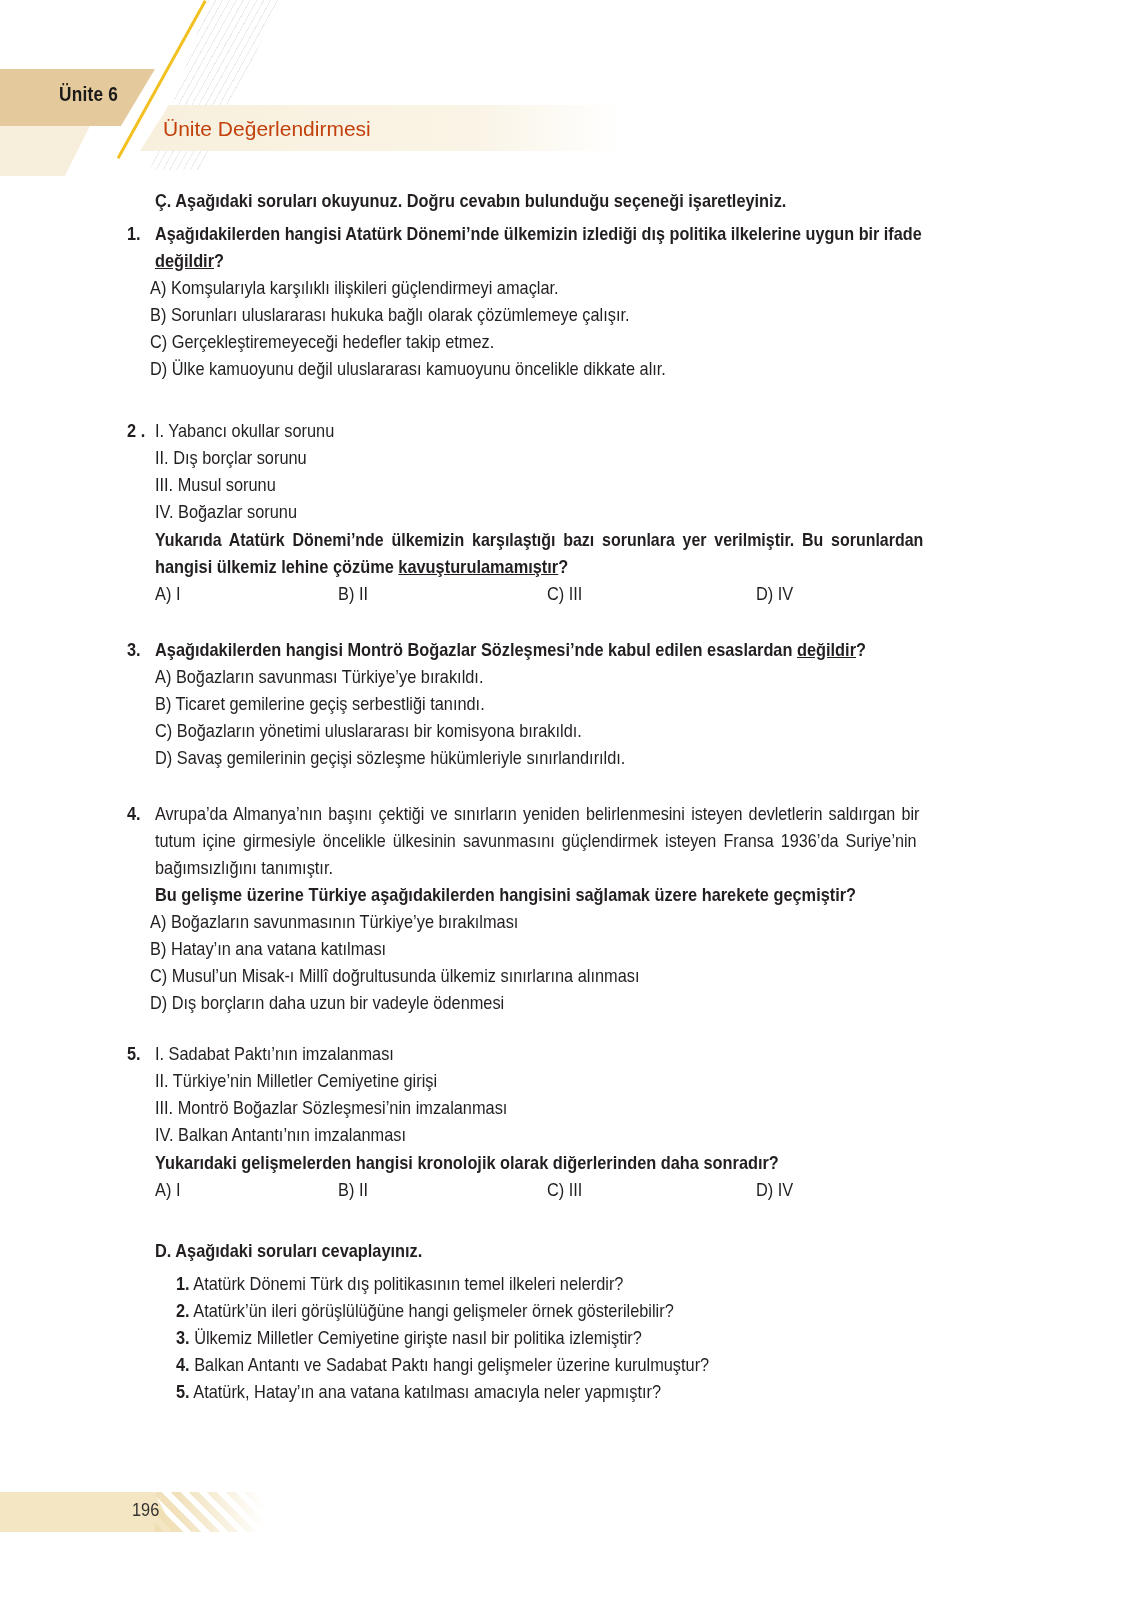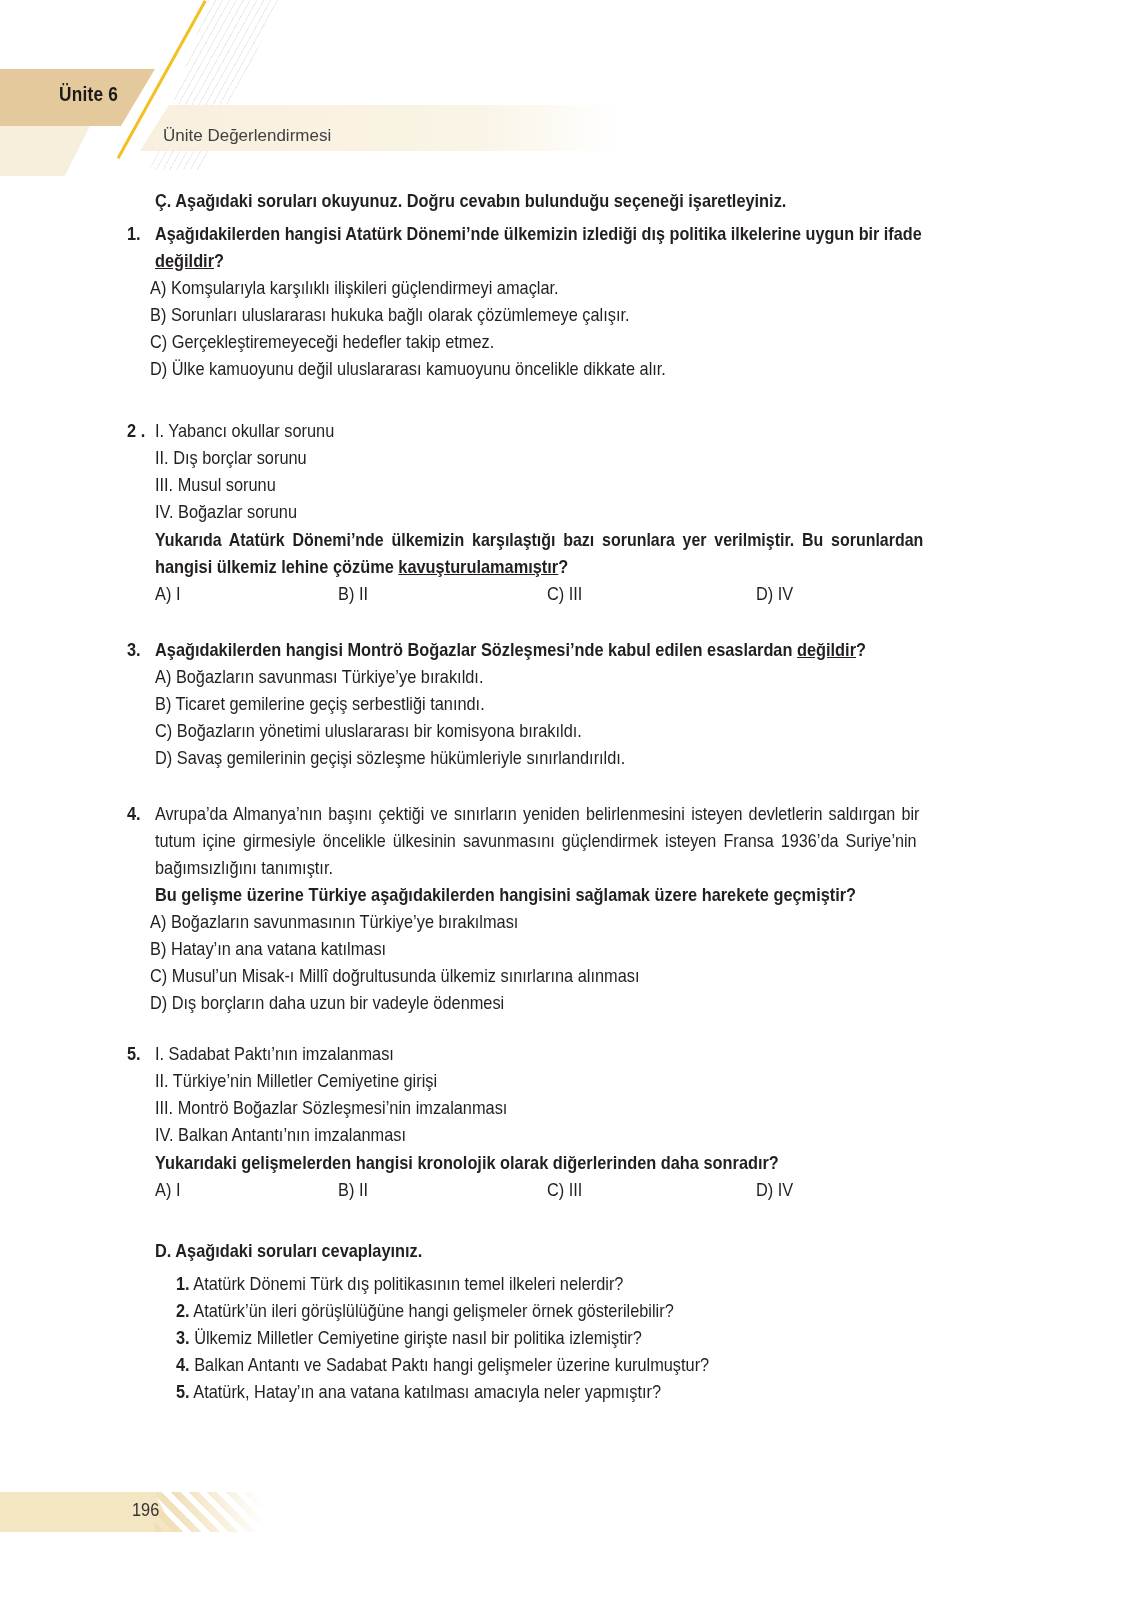--- a/index.html
+++ b/index.html
@@ -8,21 +8,21 @@
   .deco { position:absolute; }
   .unit-tab { position:absolute; left:0; top:69px; width:155px; height:57px; background:#e4c99c;
               clip-path:polygon(0 0,100% 0,78% 100%,0 100%); }
   .unit-label { position:absolute; left:59px; top:82px; font-size:21px; font-weight:bold; color:#1a1a1a;
                 transform:scaleX(0.82); transform-origin:left; letter-spacing:0.3px; }
   .left-strip { position:absolute; left:0; top:126px; width:90px; height:50px; background:#f7efdc;
                 clip-path:polygon(0 0,100% 0,72% 100%,0 100%); }
   .title-band { position:absolute; left:140px; top:105px; width:480px; height:46px;
                 background:linear-gradient(90deg,#f8f0dd 0%,#faf4e6 70%,rgba(255,255,255,0) 100%);
                 clip-path:polygon(6% 0,100% 0,100% 100%,0 100%); }
-  .title-text { position:absolute; left:163px; top:126px; font-size:17px; color:#404040; }
+  .title-text { position:absolute; left:163px; top:117px; font-size:21px; color:#c2410c; }
   .gold-line { position:absolute; left:112px; top:0; width:3px; height:180px; background:#f2c121;
                transform-origin:top left; transform:translateX(92px) rotate(29deg); }
   .stripes { position:absolute; left:150px; top:0; width:130px; height:170px;
              background:repeating-linear-gradient(-61deg, rgba(200,200,200,0.35) 0 1px, transparent 1px 6px);
              clip-path:polygon(45% 0,100% 0,40% 100%,0 100%); }
 
   .content { position:absolute; left:0; top:0; width:1134px; }
   .line { position:absolute; font-size:19px; white-space:nowrap; transform:scaleX(0.86); transform-origin:left; }
   .b { font-weight:bold; }
   .u { text-decoration:underline; }

